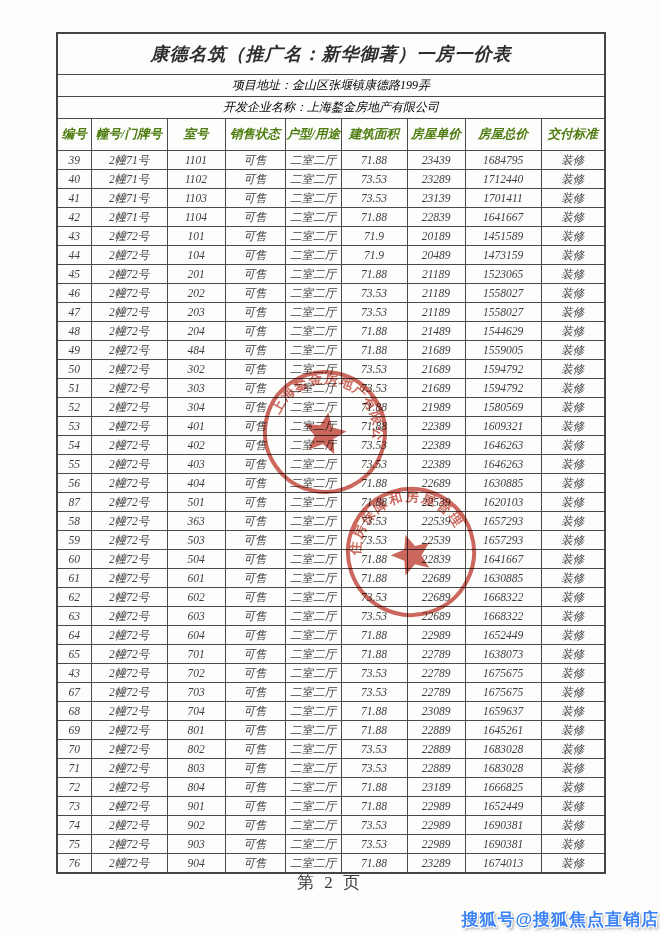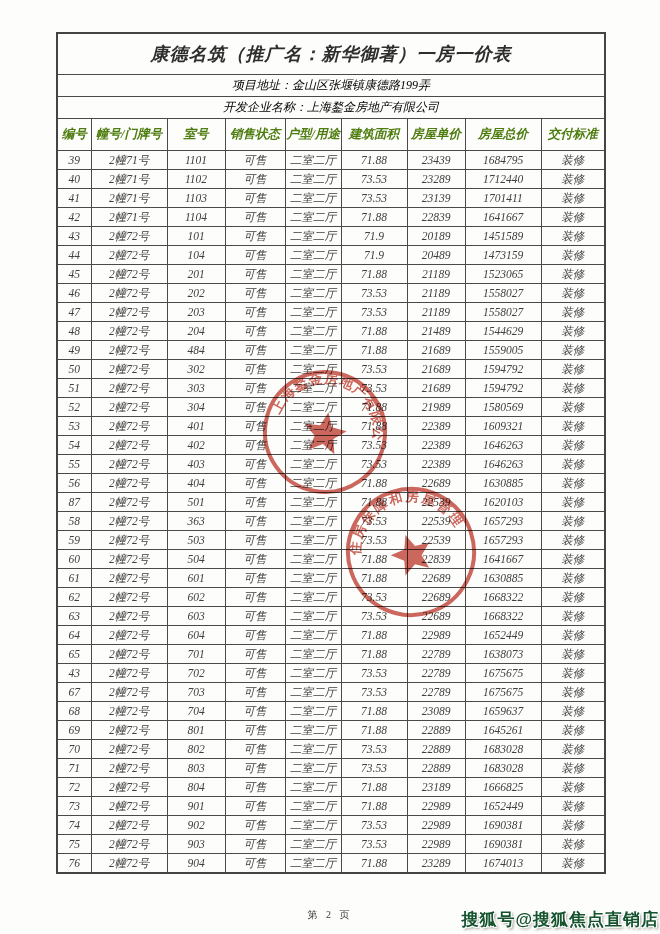--- a/index.html
+++ b/index.html
@@ -25,27 +25,27 @@
   tr.meta-row td{height:21px;font-size:12px;color:#000000;}
   tr.head-row th{height:31px;font-size:12.5px;font-weight:bold;color:#4d7c0f;}
   tr.data-row td{height:18px;font-size:11.5px;color:#404040;}
   
   .stamp{position:absolute;pointer-events:none;opacity:.82;mix-blend-mode:multiply;}
   #stamp1{left:261px;top:368px;width:128px;height:128px;transform:rotate(10deg);}
   #stamp2{left:344px;top:485px;width:134px;height:134px;transform:rotate(-18deg);}
   .stamp svg{width:100%;height:100%;}
   
   .page-number{
-    position:absolute;left:0;bottom:12px;width:100%;
-    text-align:center;font-size:10px;letter-spacing:3px;color:#3a3a3a;
+    position:absolute;left:0;bottom:40px;width:100%;
+    text-align:center;font-size:17px;letter-spacing:3px;color:#3a3a3a;
   }
   .watermark{
     position:absolute;right:1px;bottom:3px;
     font-family:"Liberation Sans","DejaVu Sans",sans-serif;
-    font-size:17px;font-weight:bold;letter-spacing:1px;color:#14532d;
+    font-size:17px;font-weight:bold;letter-spacing:1px;color:#3b82f6;
     text-shadow:-1px -1px 0 #fff,1px -1px 0 #fff,-1px 1px 0 #fff,1px 1px 0 #fff,2px 2px 3px rgba(0,0,0,.45);
   }
 </style>
 </head>
 <body>
 
 <div class="sheet">
 
   <table class="price">
     <colgroup>

